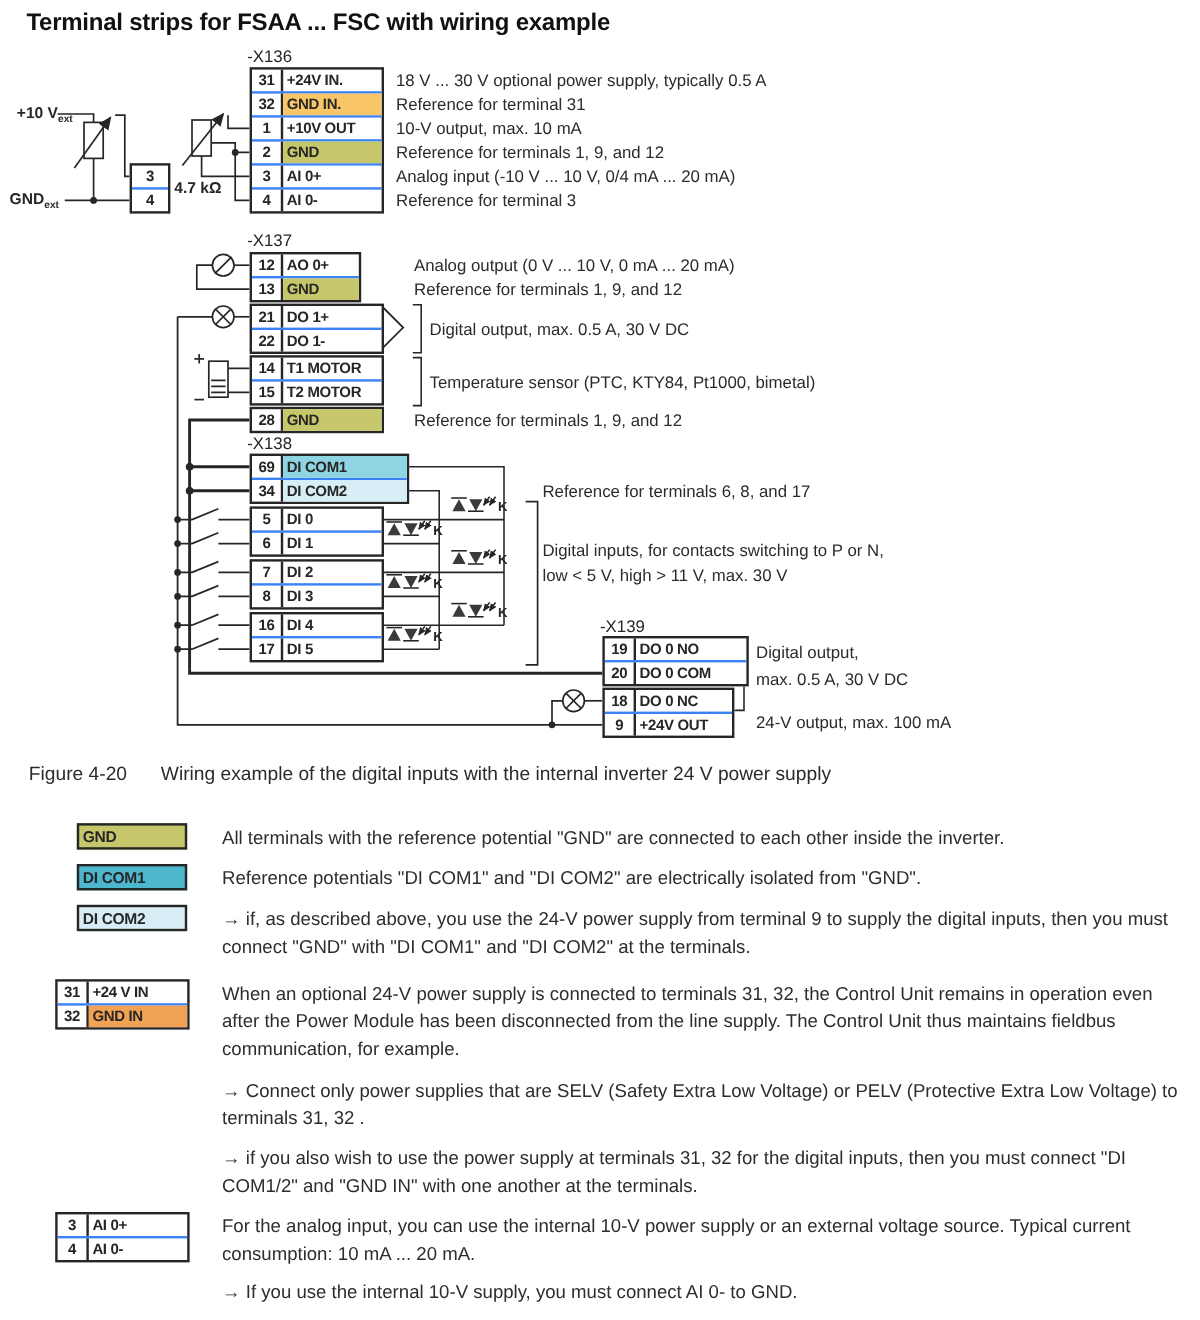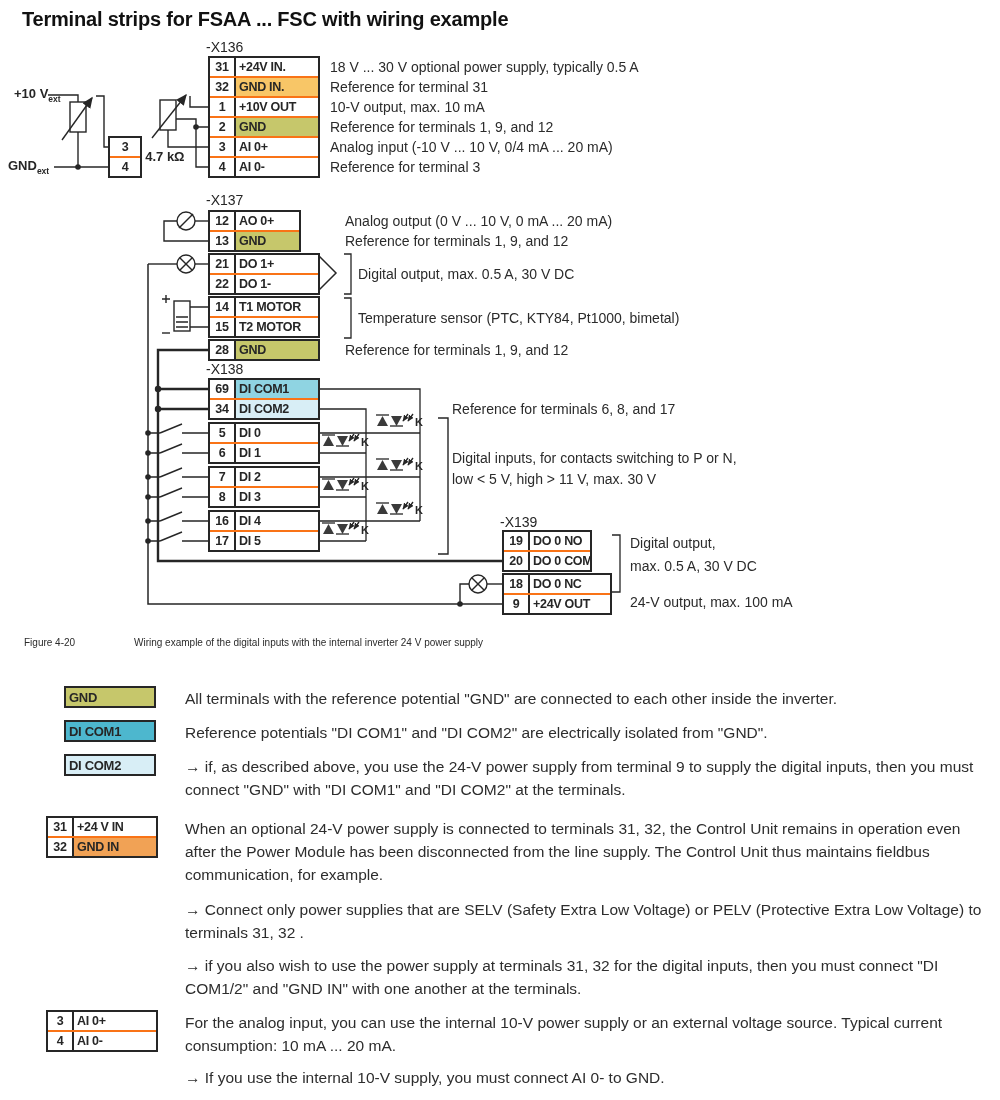--- a/index.html
+++ b/index.html
@@ -2,27 +2,27 @@
 <html><head>
 <meta charset="utf-8">
 <style>
   html,body{margin:0;padding:0;background:#fff}
   .page{position:relative;width:1000px;height:1100px;background:#fff;overflow:hidden;
         font-family:"Liberation Sans",sans-serif;color:#262626}
   .abs{position:absolute;white-space:pre}
   .title{font-size:20px;font-weight:bold;color:#111;letter-spacing:-0.2px}
   .blklabel{font-size:14px}
   .desc{font-size:14px;line-height:20px;color:#2b2b2b}
-  .caption{font-size:10px;color:#2b2b2b}
+  .caption{font-size:16px;color:#2b2b2b}
   .note{font-size:15.5px;line-height:23px;width:806px;color:#2d2d2d;white-space:normal}
   .extlabel{font-size:13px;font-weight:bold}
   .extlabel sub{font-size:8.5px}
   svg{position:absolute;left:0;top:0}
   .tblock{position:absolute;background:#fff;border:2px solid #262626;box-sizing:border-box}
-  .trow{display:flex;height:18px;border-top:2px solid #f97316;align-items:stretch}
+  .trow{display:flex;height:18px;border-top:2px solid #3b82f6;align-items:stretch}
   .trow:first-child{border-top:none}
   .tnum{width:24px;border-right:2px solid #262626;display:flex;align-items:center;
         justify-content:center;font-weight:bold;font-size:12.5px;letter-spacing:-0.3px}
   .tlab{flex:1;display:flex;align-items:center;padding-left:3px;font-weight:bold;
         font-size:12.5px;letter-spacing:-0.3px;white-space:nowrap;overflow:hidden}
   .solo{width:100%;border-right:none}
   .c-gnd{background:#c6c76b}
   .c-gndin{background:#f8c667}
   .c-dicom1{background:#8fd4e2}
   .c-dicom2{background:#d8eef6}
@@ -247,21 +247,21 @@
         <span class="tlab c-gnd">GND</span>
       </div>
   </div>
   <div class="abs desc" style="left:345px;top:211px">Analog output (0 V ... 10 V, 0 mA ... 20 mA)</div>
   <div class="abs desc" style="left:345px;top:231px">Reference for terminals 1, 9, and 12</div>
   <div class="abs desc" style="left:358px;top:264px">Digital output, max. 0.5 A, 30 V DC</div>
   <div class="abs desc" style="left:358px;top:308px">Temperature sensor (PTC, KTY84, Pt1000, bimetal)</div>
   <div class="abs desc" style="left:345px;top:340px">Reference for terminals 1, 9, and 12</div>
 
   <div class="abs blklabel" style="left:206px;top:361px">-X138</div>
-  <div class="tblock" style="left:208px;top:378px;width:112px">
+  <div class="tblock" style="left:208px;top:378px;width:133px">
     <div class="trow">
         <span class="tnum">69</span>
         <span class="tlab c-dicom1">DI COM1</span>
       </div>
     <div class="trow">
         <span class="tnum">34</span>
         <span class="tlab c-dicom2">DI COM2</span>
       </div>
   </div>
   <div class="tblock" style="left:208px;top:422px;width:112px">
@@ -292,21 +292,21 @@
     <div class="trow">
         <span class="tnum">17</span>
         <span class="tlab">DI 5</span>
       </div>
   </div>
   <div class="abs desc" style="left:452px;top:399px">Reference for terminals 6, 8, and 17</div>
   <div class="abs desc" style="left:452px;top:448px">Digital inputs, for contacts switching to P or N,</div>
   <div class="abs desc" style="left:452px;top:469px">low &lt; 5 V, high &gt; 11 V, max. 30 V</div>
 
   <div class="abs blklabel" style="left:500px;top:514px">-X139</div>
-  <div class="tblock" style="left:502px;top:530px;width:90px">
+  <div class="tblock" style="left:502px;top:530px;width:122px">
     <div class="trow">
         <span class="tnum">19</span>
         <span class="tlab">DO 0 NO</span>
       </div>
     <div class="trow">
         <span class="tnum">20</span>
         <span class="tlab">DO 0 COM</span>
       </div>
   </div>
   <div class="tblock" style="left:502px;top:573px;width:110px">

